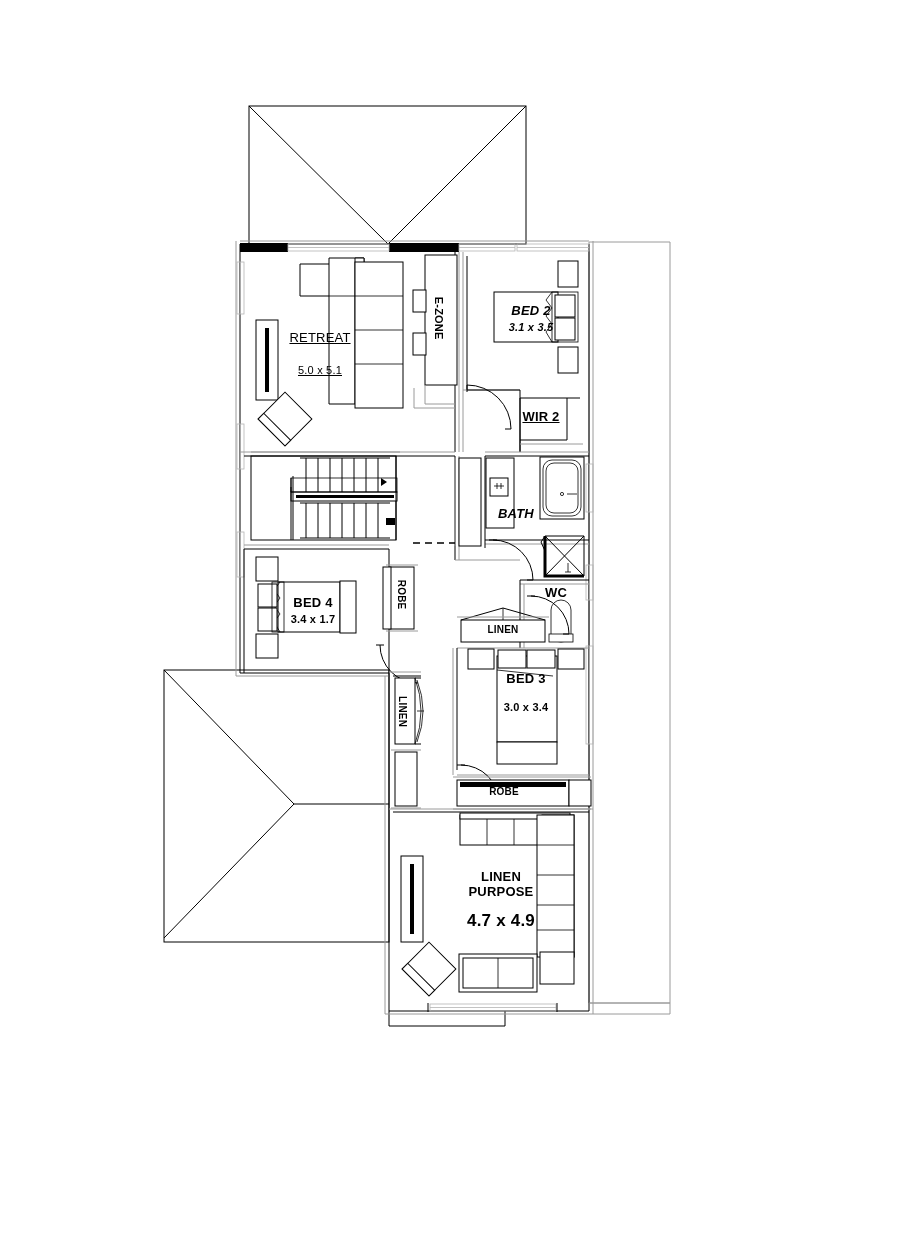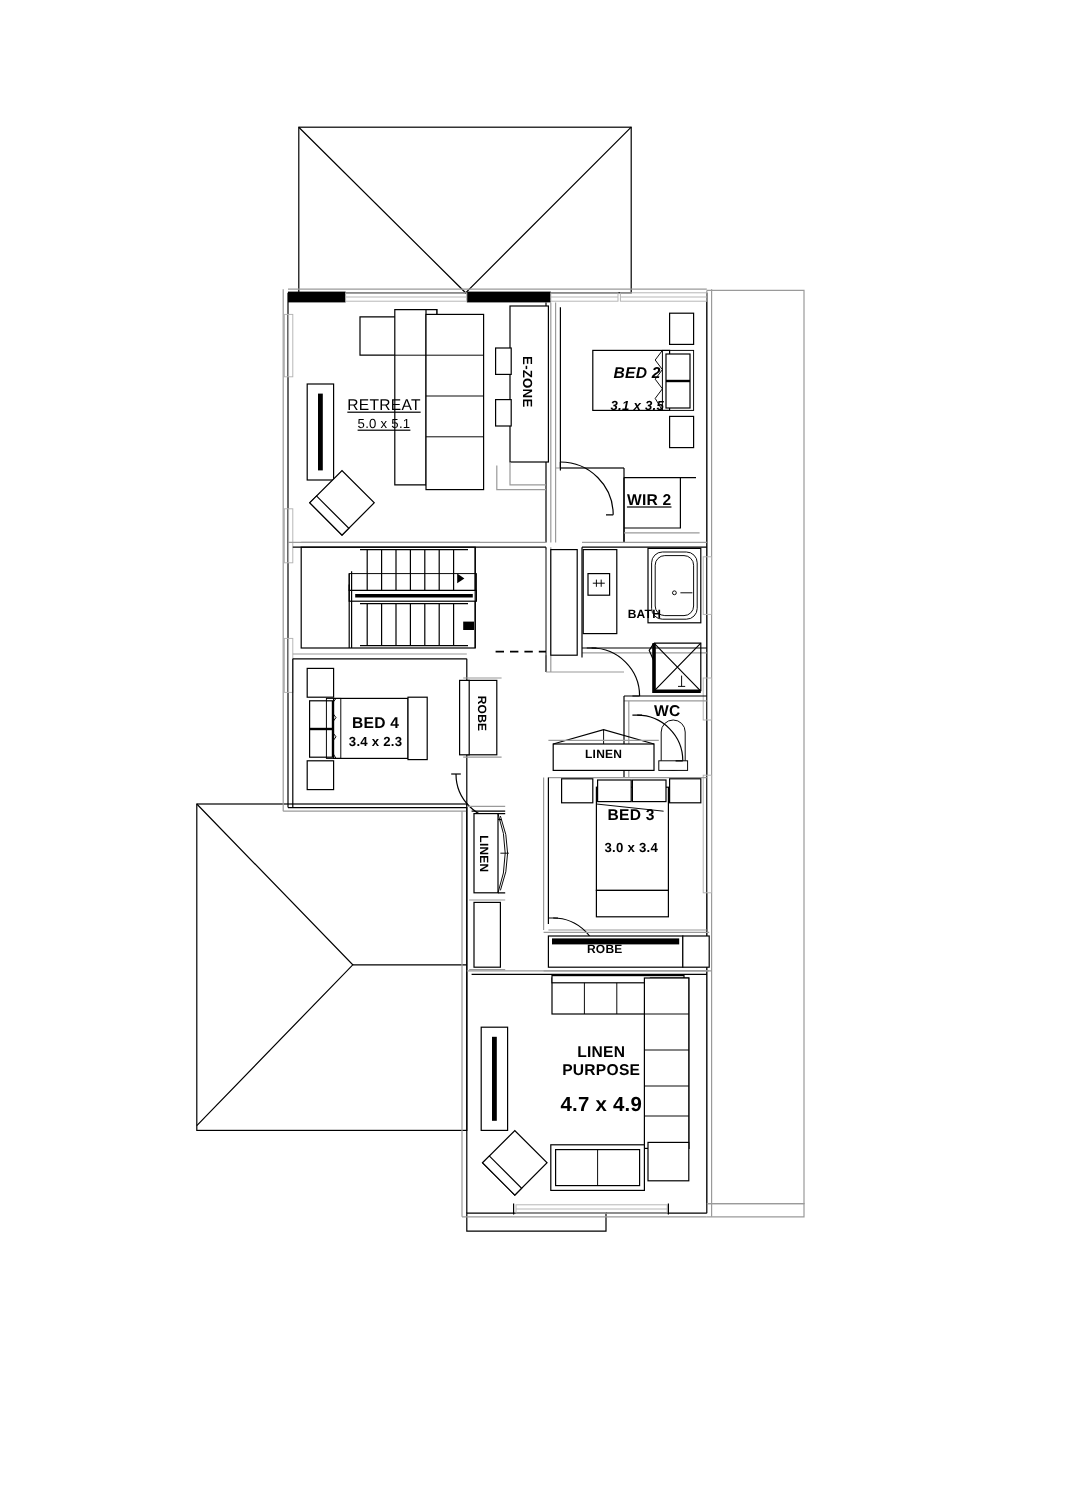--- a/index.html
+++ b/index.html
@@ -341,43 +341,43 @@
     <g transform="rotate(45 429 969)">
       <rect class="wf" x="410" y="950" width="38" height="38"></rect>
       <rect class="wf" x="410" y="980" width="38" height="8"></rect>
     </g>
   </g>
 
 </svg>
 
 <div class="lbl reg" style="left:276px;top:331px;width:88px;font-size:13px;text-decoration:underline;">
   <div>RETREAT</div>
-  <div style="font-size:11px;margin-top:2px;">5.0 x 5.1</div>
+  <div style="font-size:11px;margin-top:18px;">5.0 x 5.1</div>
 </div>
 
 <div class="lbl" style="left:492px;top:304px;width:78px;font-size:13px;font-style:italic;">
   <div>BED 2</div>
-  <div style="font-size:11px;margin-top:14px;">3.1 x 3.5</div>
+  <div style="font-size:11px;margin-top:2px;">3.1 x 3.5</div>
 </div>
 
 <div class="lbl" style="left:508px;top:410px;width:66px;font-size:13px;text-decoration:underline;">
   <div>WIR 2</div>
 </div>
 
-<div class="lbl" style="left:511px;top:507px;width:52px;font-size:10px;">
+<div class="lbl" style="left:490px;top:507px;width:52px;font-size:13px;font-style:italic;">
   <div>BATH</div>
 </div>
 
 <div class="lbl" style="left:537px;top:586px;width:38px;font-size:13px;">
   <div>WC</div>
 </div>
 
 <div class="lbl" style="left:276px;top:596px;width:74px;font-size:13px;">
   <div>BED 4</div>
-  <div style="font-size:11px;margin-top:2px;">3.4 x 2.3</div>
+  <div style="font-size:11px;margin-top:2px;">3.4 x 1.7</div>
 </div>
 
 <div class="lbl" style="left:489px;top:672px;width:74px;font-size:13px;">
   <div>BED 3</div>
   <div style="font-size:11px;margin-top:14px;">3.0 x 3.4</div>
 </div>
 
 <div class="lbl" style="left:462px;top:870px;width:78px;font-size:13px;">
   <div>LINEN</div>
   <div>PURPOSE</div>

